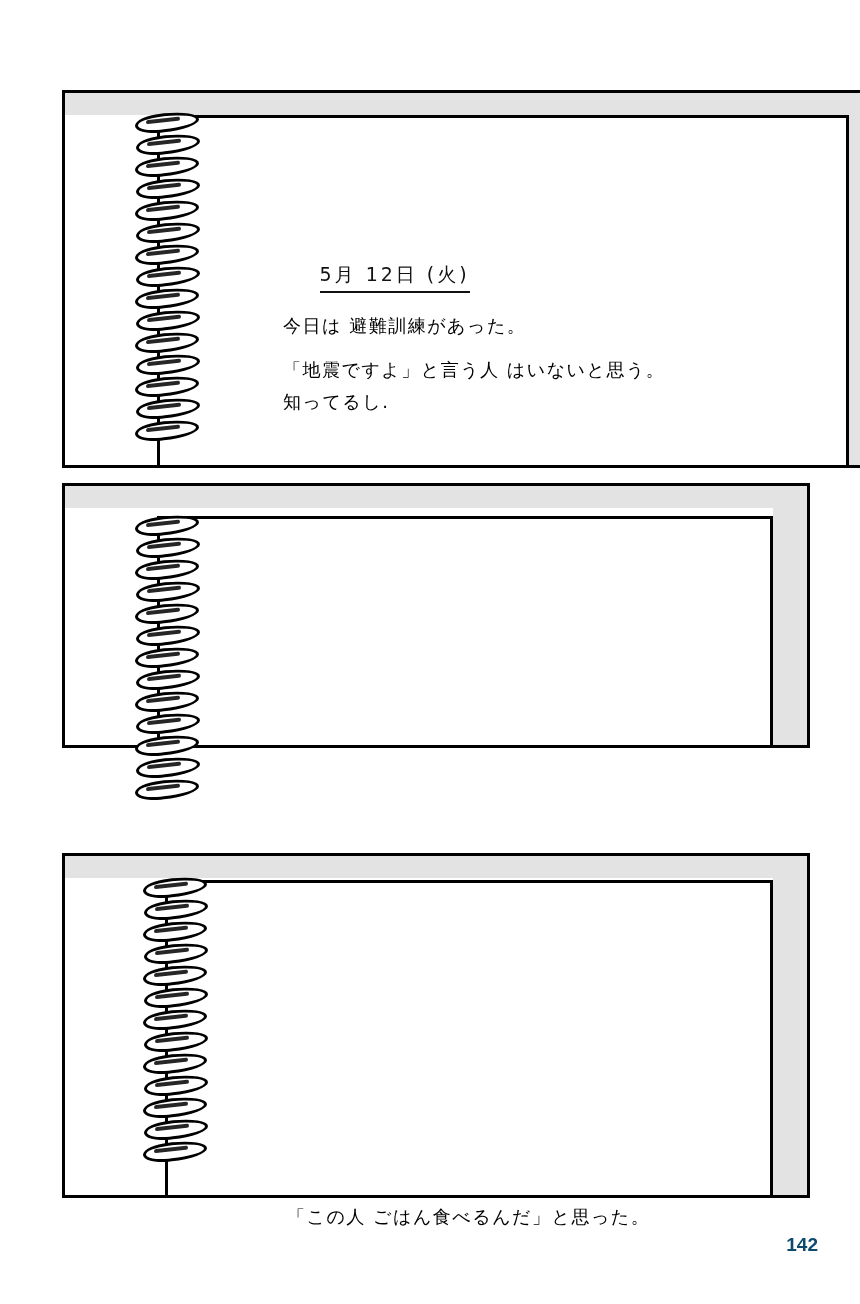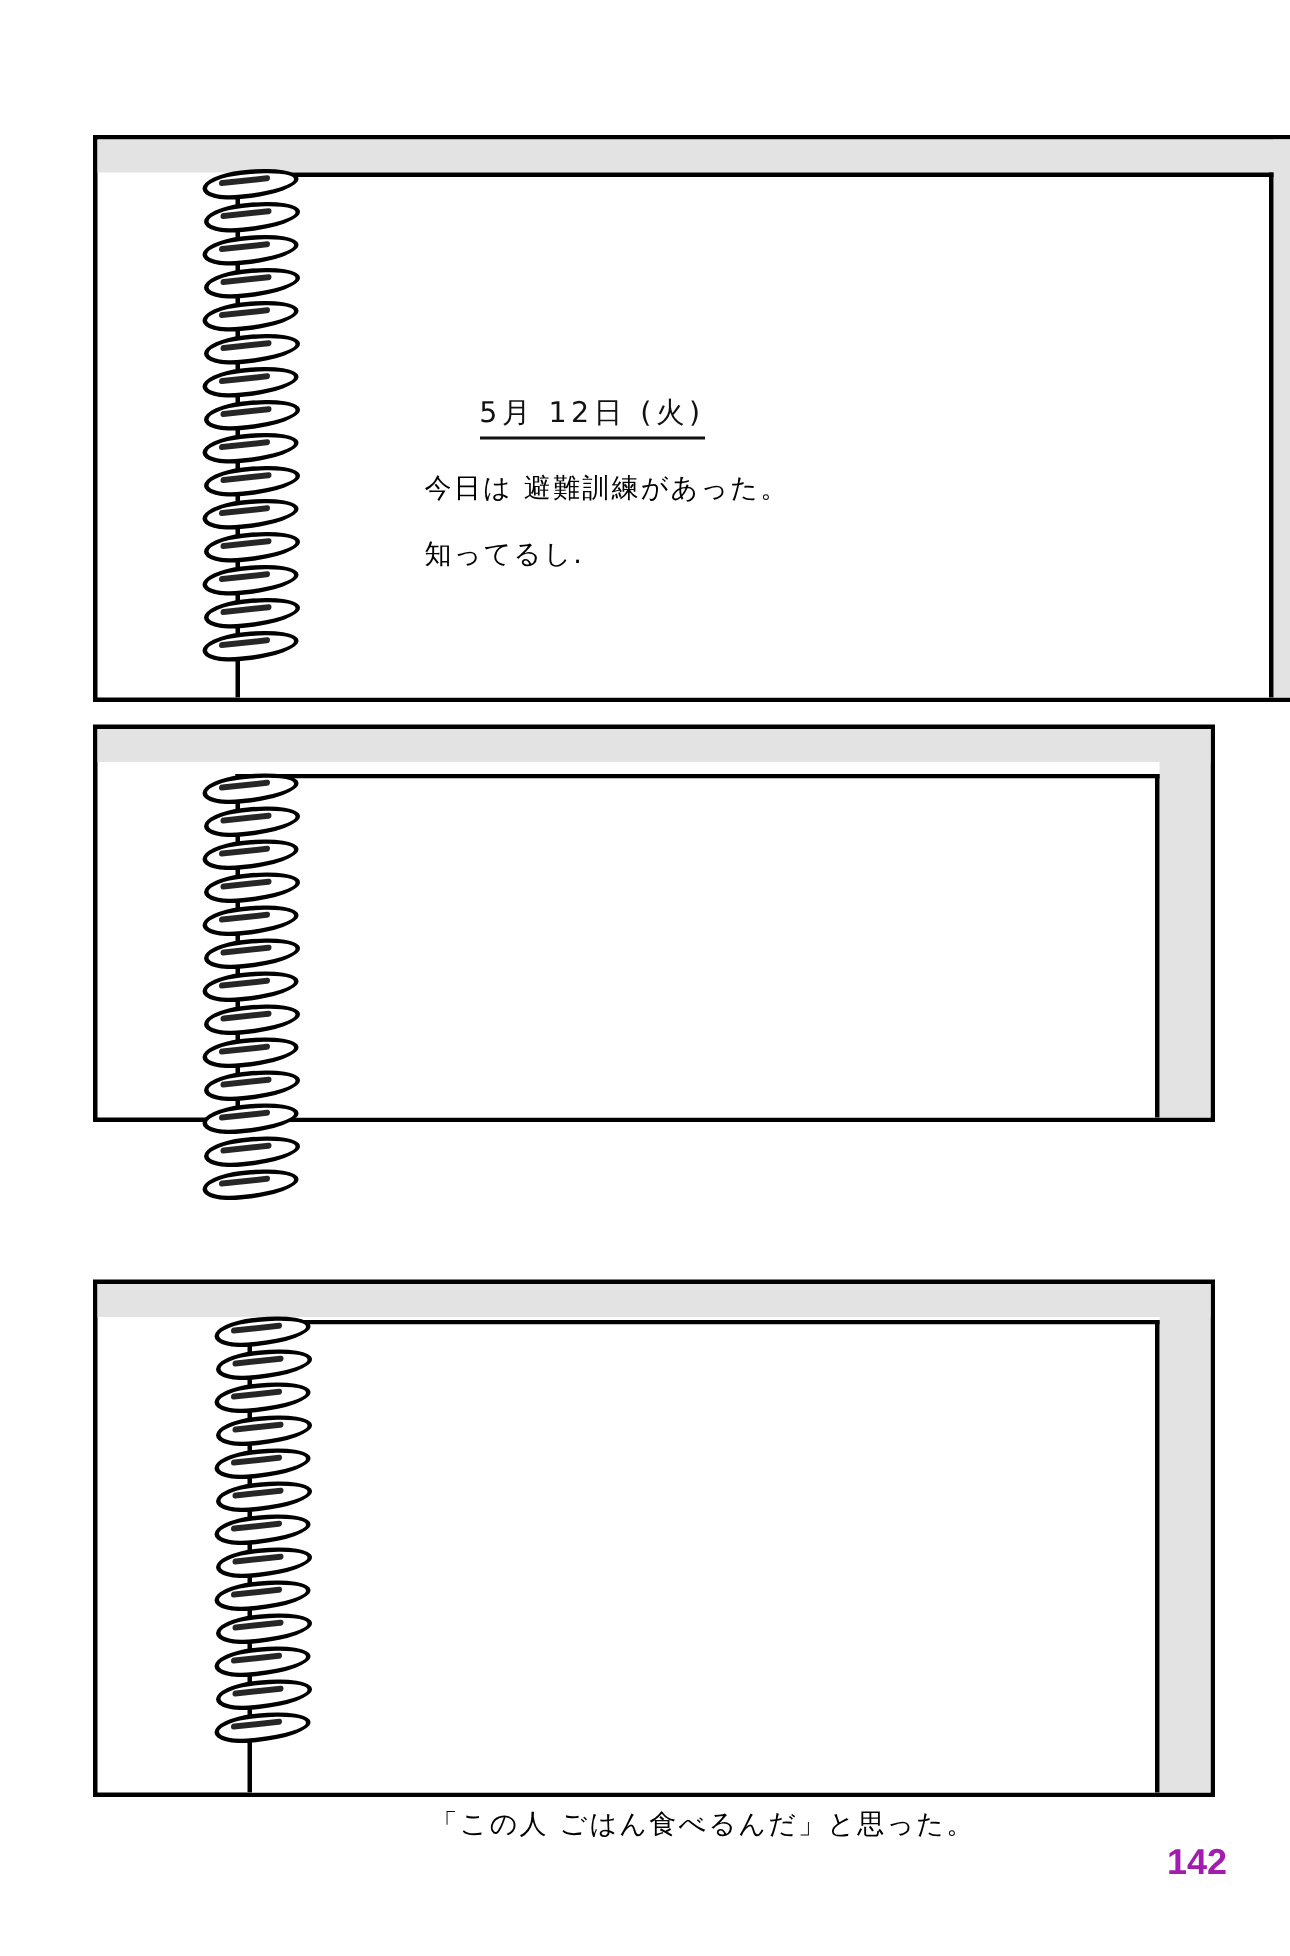--- a/index.html
+++ b/index.html
@@ -124,22 +124,22 @@
   }
   .gap-line { height: 10px; }
 
   
   .page-number {
     position: absolute;
     right: 42px;
     bottom: 48px;
     font-family: "Liberation Sans", sans-serif;
     font-weight: bold;
-    font-size: 24px;
-    color: #a21caf;
+    font-size: 19px;
+    color: #0c4a6e;
     margin-top: 20px;
   }
 </style>
 </head>
 <body>
 
 <div class="page">
 
   <div class="panel" style="left:62px; top:90px; width:824px; height:378px;">
     <div class="shade-top"></div>
@@ -166,20 +166,21 @@
         <div class="ring" style="top: 308px; left: 0px;"></div>
       </div>
 
     <div class="hw" style="left:218px; top:150px;">
       <span class="hw-date">5月 12日 (火)</span>
     </div>
 
     <div class="body-block" style="left:218px; top:218px;">
       <div class="hw-line">今日は 避難訓練があった。</div>
       <div class="gap-line"></div>
+      <div class="hw-line">「地震ですよ」と言う人 はいないと思う。</div>
       <div class="hw-line">知ってるし.</div>
     </div>
   </div>
 
   <div class="panel" style="left:62px; top:483px; width:748px; height:265px;">
     <div class="shade-top"></div>
     <div class="shade-right"></div>
     <div class="sheet" style="left:92px; top:30px; right:34px; bottom:0px;">
       <div class="sheet-top-slope"></div>
     </div>

